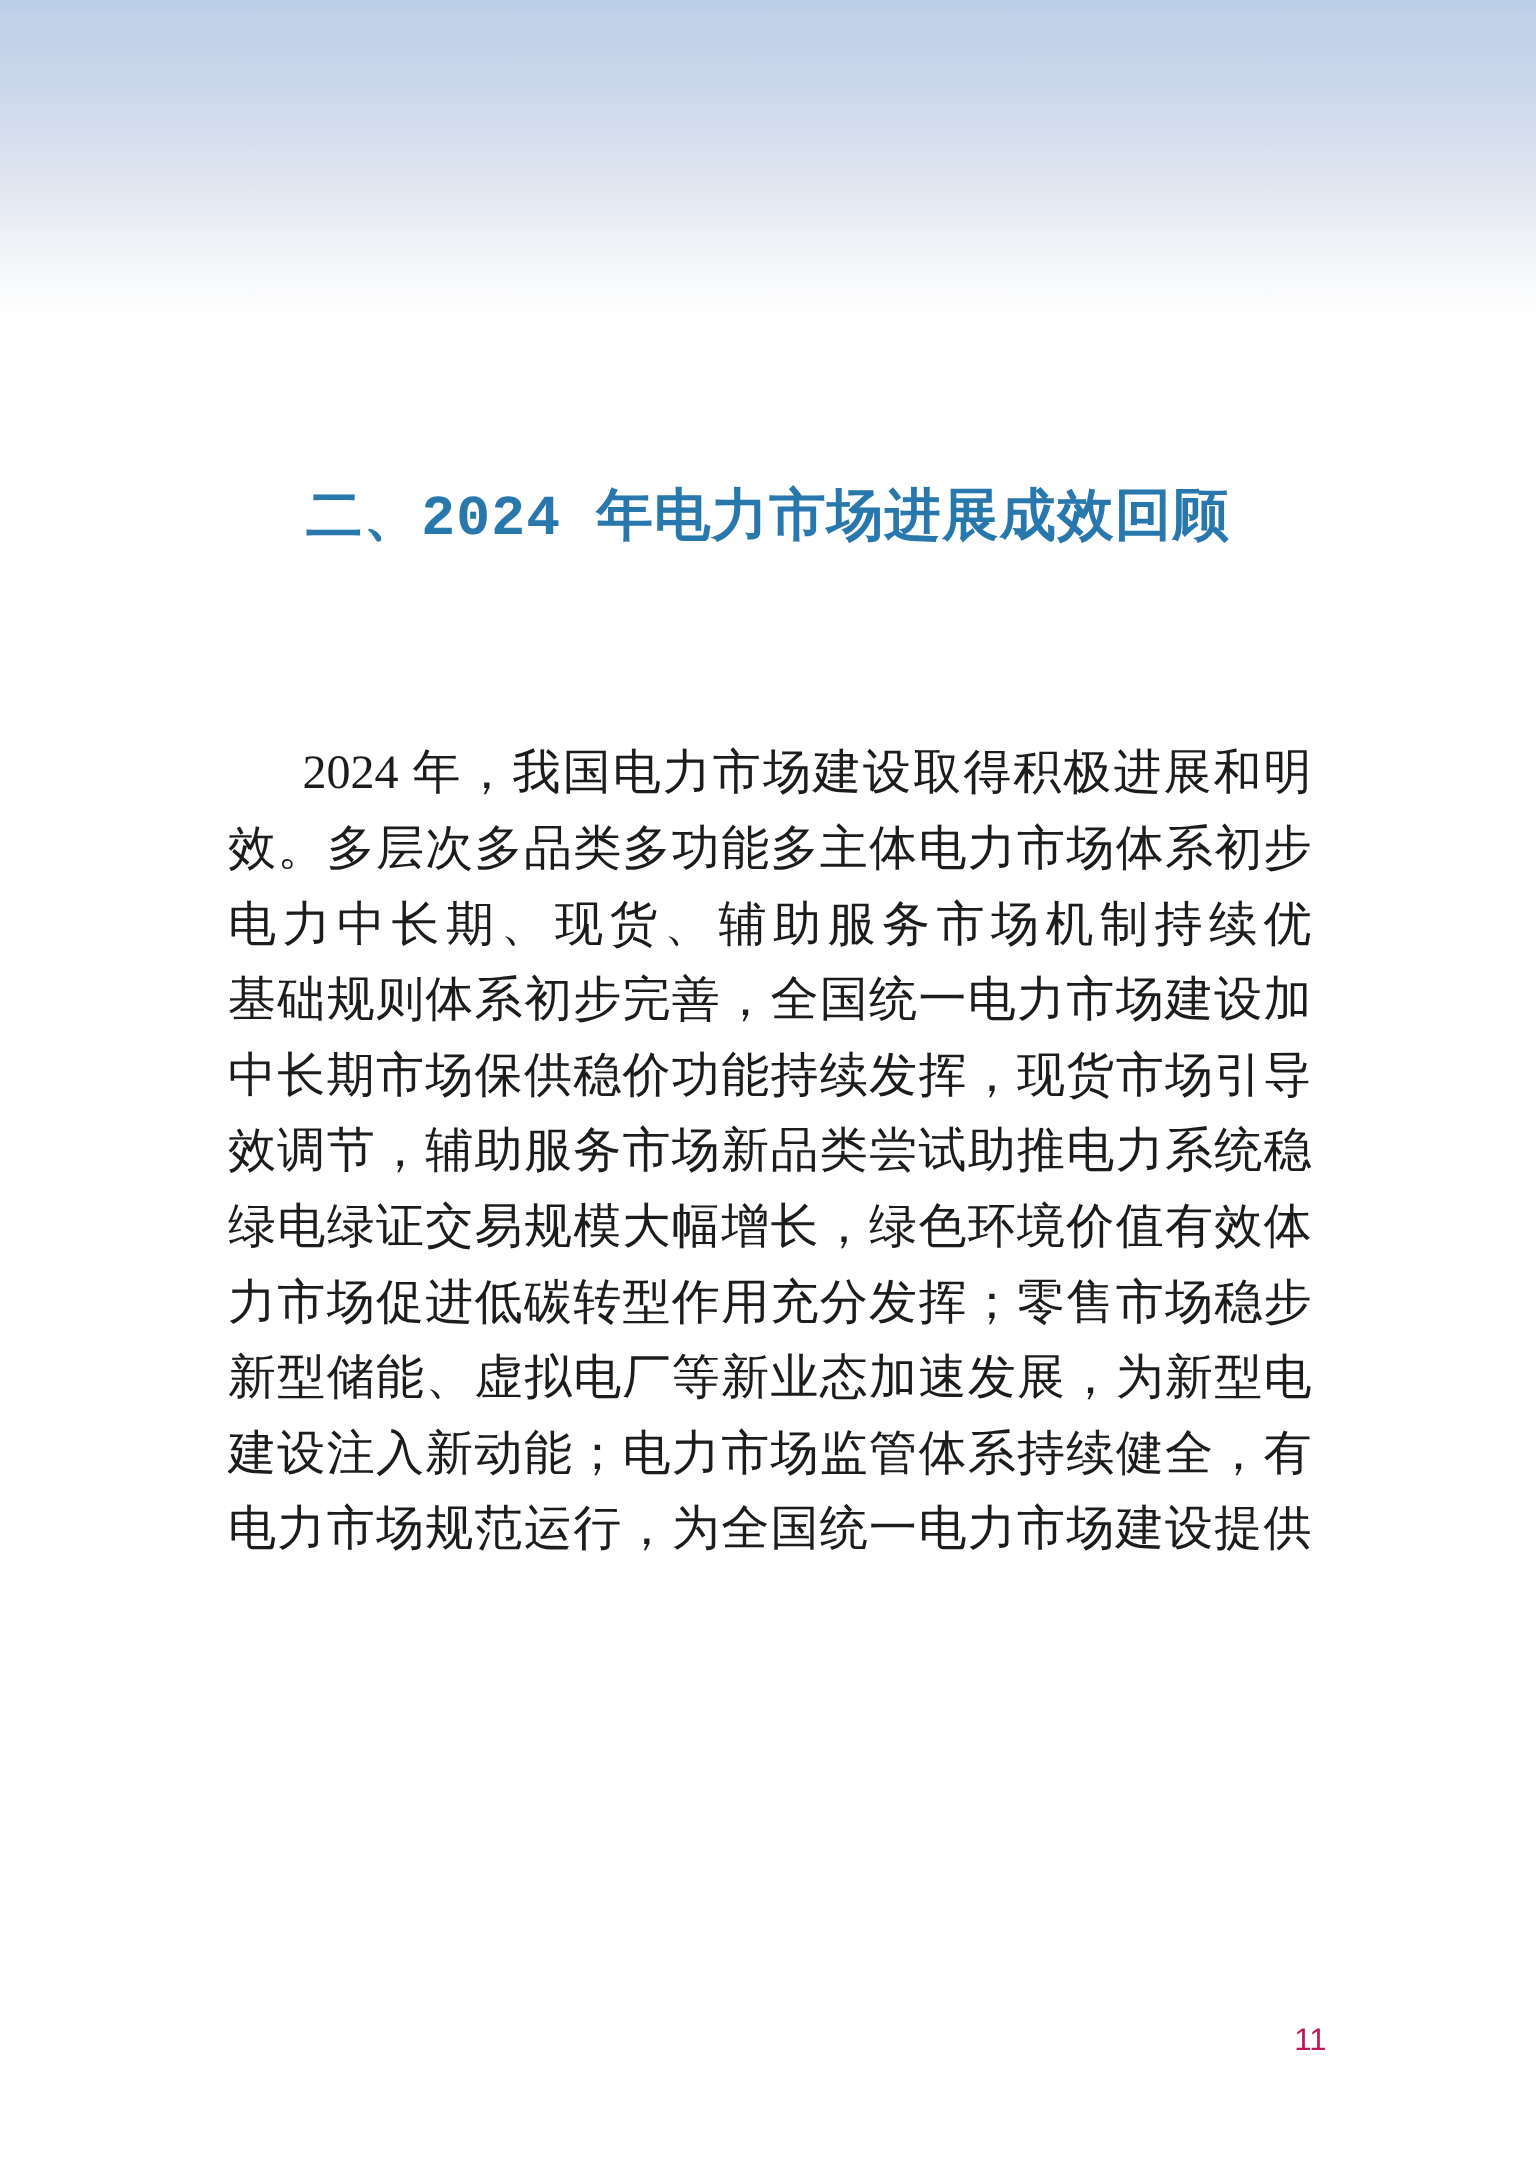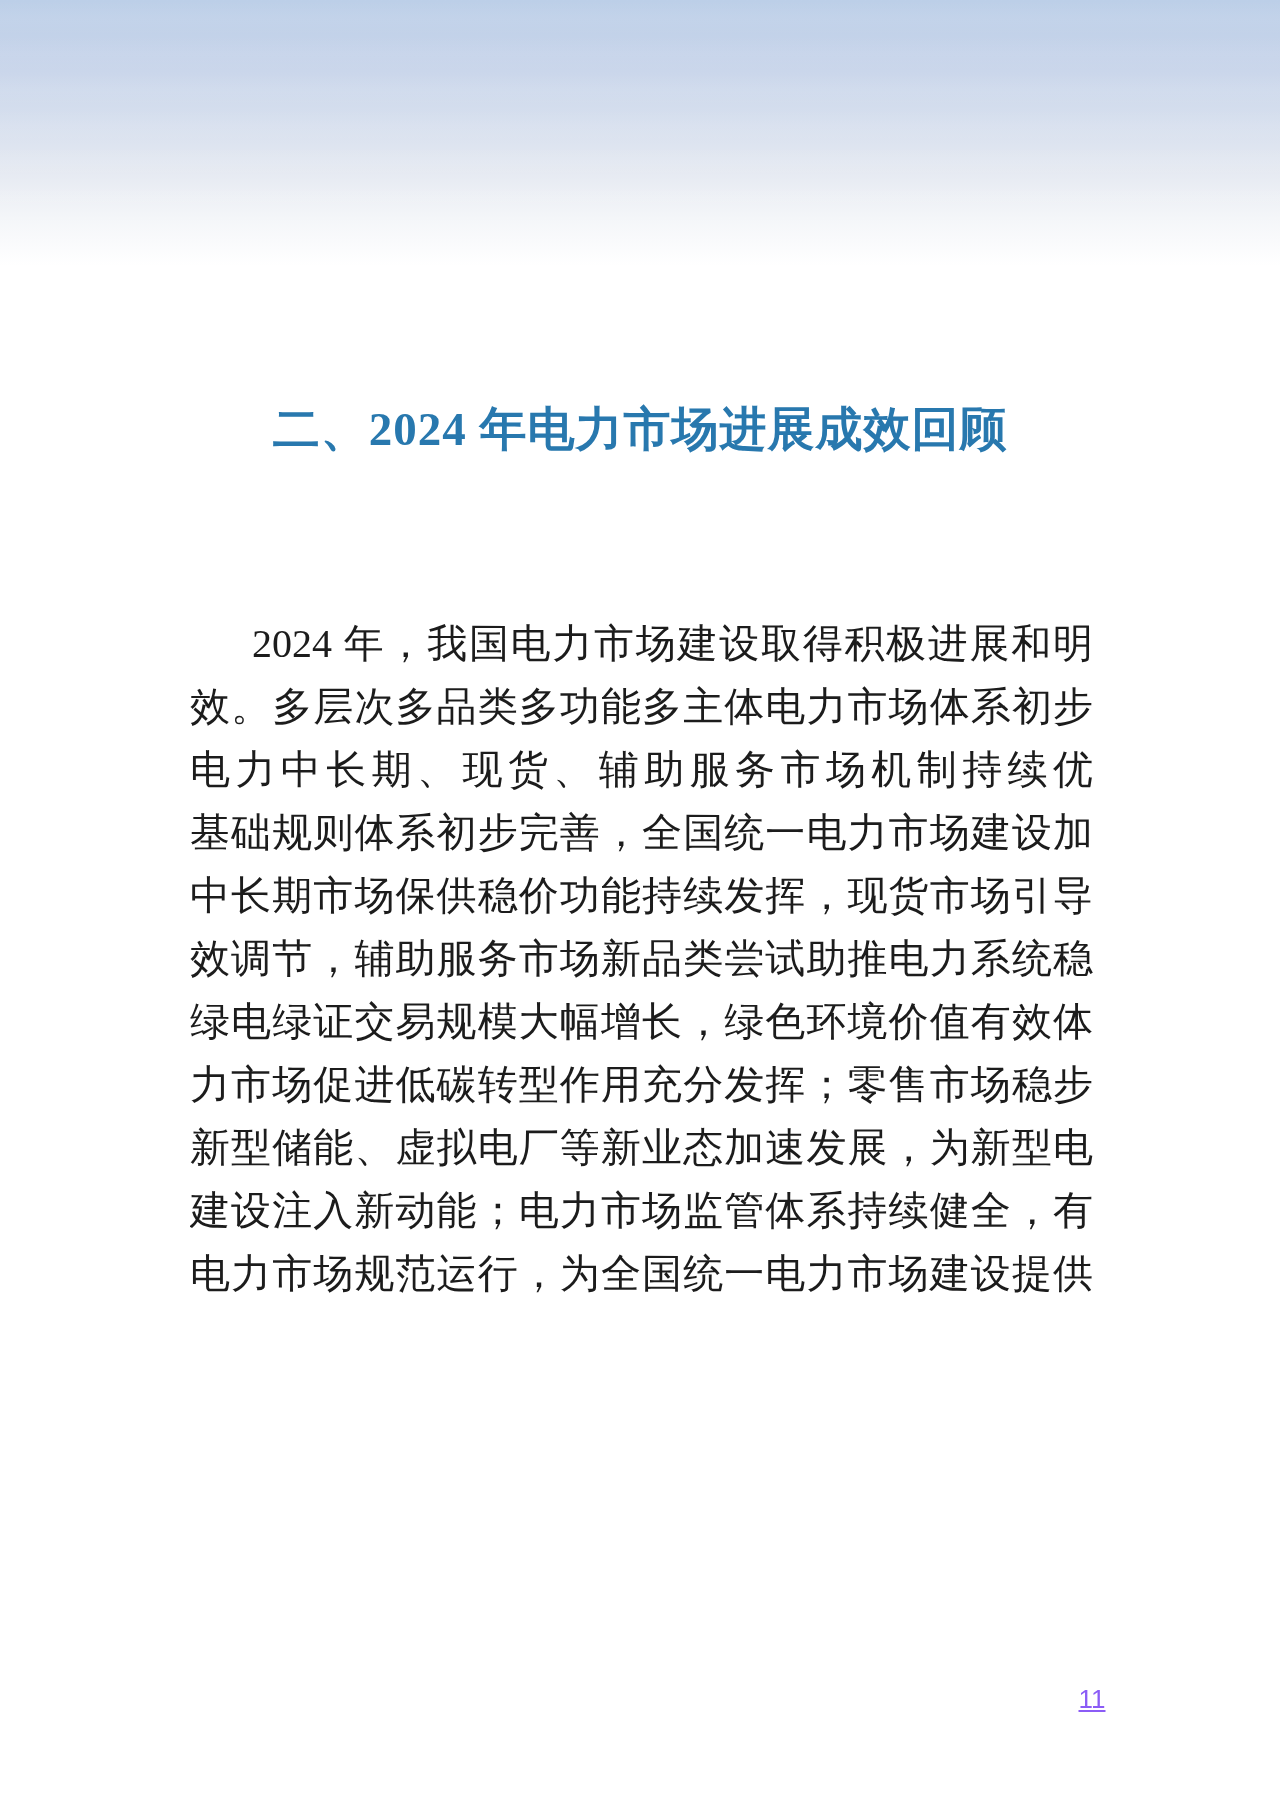--- a/index.html
+++ b/index.html
@@ -38,21 +38,21 @@
     position: absolute;
     top: 398px;
     left: 0;
     width: 1280px;
     margin: 0;
     text-align: center;
     font-size: 47px;
     font-weight: bold;
     letter-spacing: 1px;
     color: #2878ae;
-    font-family: Liberation Serif, serif;
+    font-family: Liberation Mono, monospace;
   }
   .body-block {
     position: absolute;
     top: 612px;
     left: 190px;
     width: 903px;
     color: #1c1c1c;
     font-size: 40px;
     line-height: 63px;
     font-family: "Liberation Serif", "DejaVu Serif", serif;
@@ -71,23 +71,22 @@
   .body-line:last-child {
     text-align-last: left;
   }
   .page-number {
     position: absolute;
     top: 1684px;
     left: 1062px;
     width: 60px;
     text-align: center;
     font-size: 26px;
-    color: #8b5cf6;
+    color: #be185d;
     font-family: "Liberation Sans", "DejaVu Sans", sans-serif;
-    text-decoration: underline;
   }
 </style>
 </head>
 <body>
 
 <div class="page">
 
   <div class="header-gradient"></div>
 
   <h1 class="section-title">二、2024 年电力市场进展成效回顾</h1>

